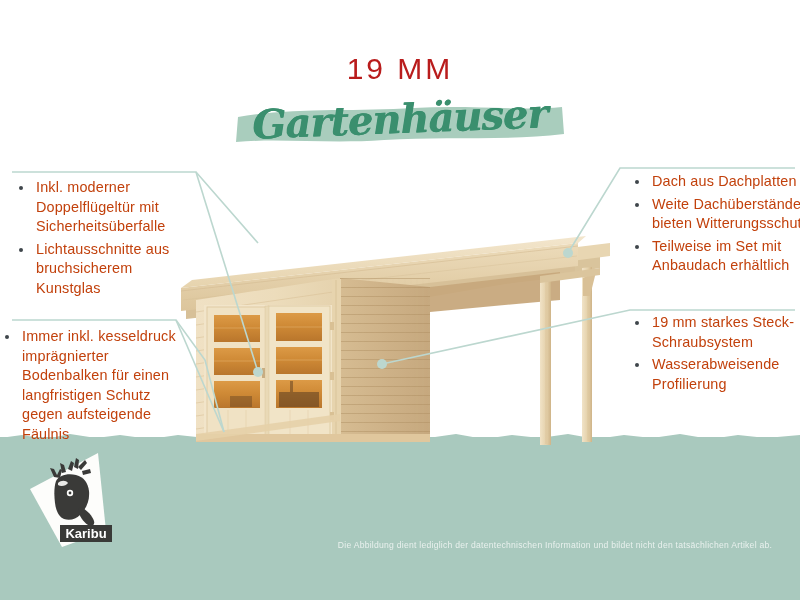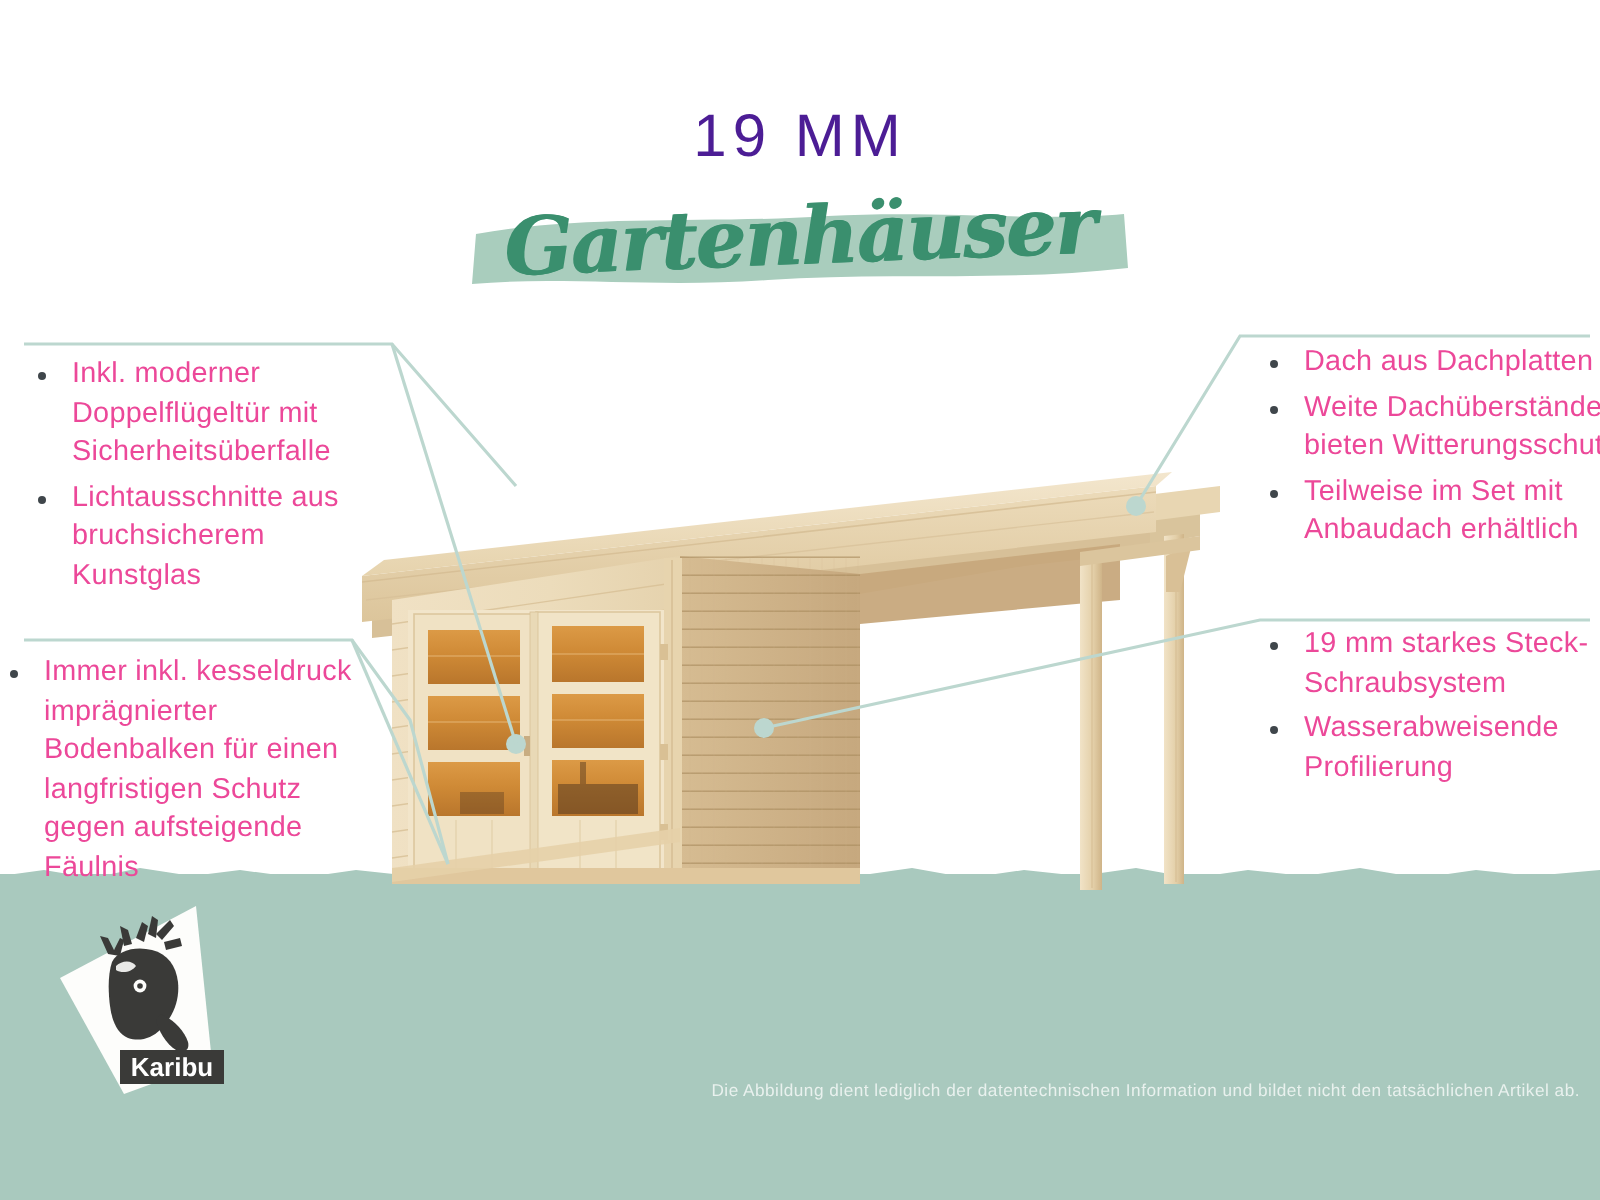--- a/index.html
+++ b/index.html
@@ -16,40 +16,40 @@
     position:absolute;left:0;right:0;bottom:0;height:163px;
     background:#a9c9be;
   }
   .ground-torn{
     position:absolute;left:0;top:-6px;width:100%;height:12px;
   }
 
   
   .title-mm{
     position:absolute;left:0;right:0;top:52px;text-align:center;
-    font-size:30px;letter-spacing:3px;color:#4c1d95;font-weight:300;
+    font-size:30px;letter-spacing:3px;color:#b91c1c;font-weight:300;
   }
   .script-wrap{
     position:absolute;left:0;right:0;top:95px;text-align:center;height:60px;
   }
   .brush{
     position:absolute;left:50%;transform:translateX(-50%);top:8px;
     width:332px;height:42px;
   }
   .script{
     position:relative;display:inline-block;
     font-family:"DejaVu Serif", serif;
     font-style:italic;font-weight:bold;
     font-size:40px;color:#3a8f6e;letter-spacing:-1px;
     transform:rotate(-2.2deg);
     text-shadow:0.5px 0 0 #3a8f6e;
   }
 
   
-  .callout{position:absolute;color:#ec4899;}
+  .callout{position:absolute;color:#c2410c;}
   .callout ul{list-style:none;margin:0;padding:0;}
   .callout li{
     position:relative;padding-left:22px;margin-bottom:3px;
     font-size:14.4px;line-height:19.5px;letter-spacing:0.15px;
   }
   .callout li::before{
     content:"";position:absolute;left:5px;top:8px;
     width:4px;height:4px;background:#3f464b;border-radius:50%;
   }
   .c-tl{left:14px;top:178px;width:186px;}
@@ -61,21 +61,21 @@
   .leaders{position:absolute;left:0;top:0;width:800px;height:600px;pointer-events:none;}
 
   
   .shed{position:absolute;left:0;top:0;width:800px;height:600px;}
 
   
   .logo{position:absolute;left:26px;top:447px;width:96px;height:104px;}
 
   
   .disclaimer{
-    position:absolute;left:320px;top:540px;width:470px;text-align:right;
+    position:absolute;left:320px;top:540px;width:470px;text-align:center;
     font-size:8.6px;color:#e9f1ee;letter-spacing:0.25px;
   }
 </style>
 </head>
 <body>
 
 <div id="stage">
 
   <div class="ground">
     <svg class="ground-torn" viewBox="0 0 800 12" preserveAspectRatio="none">

